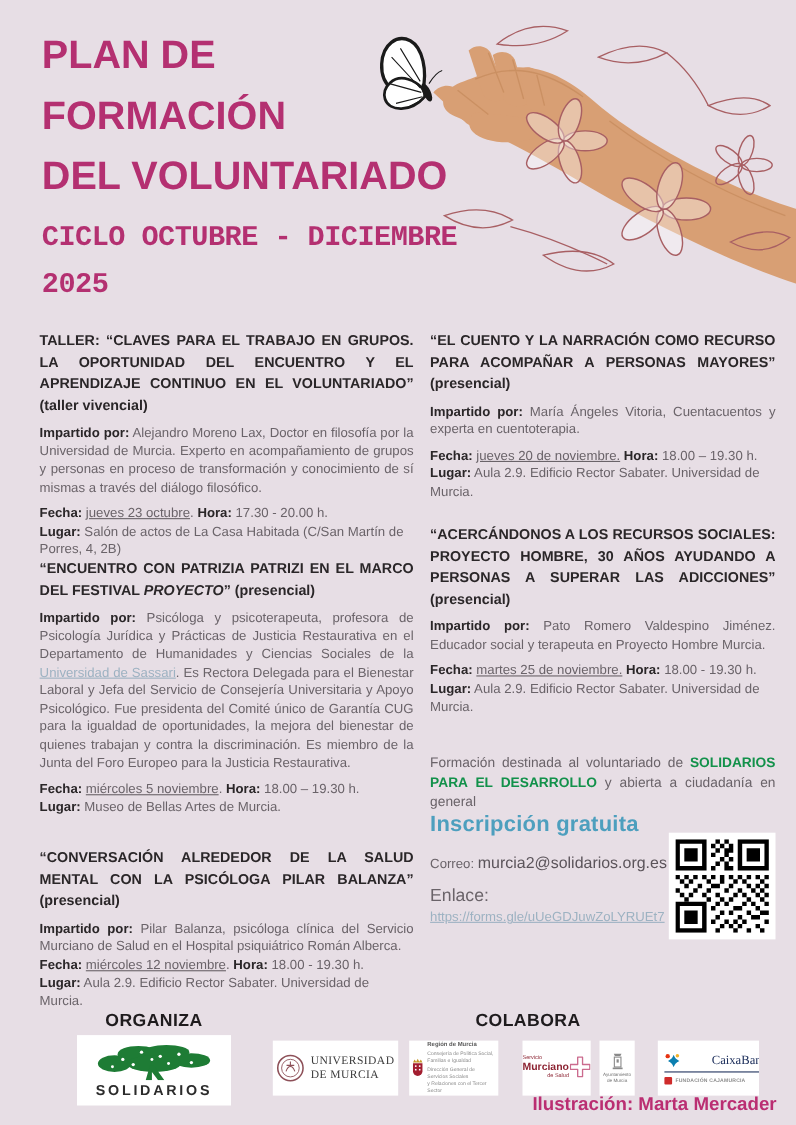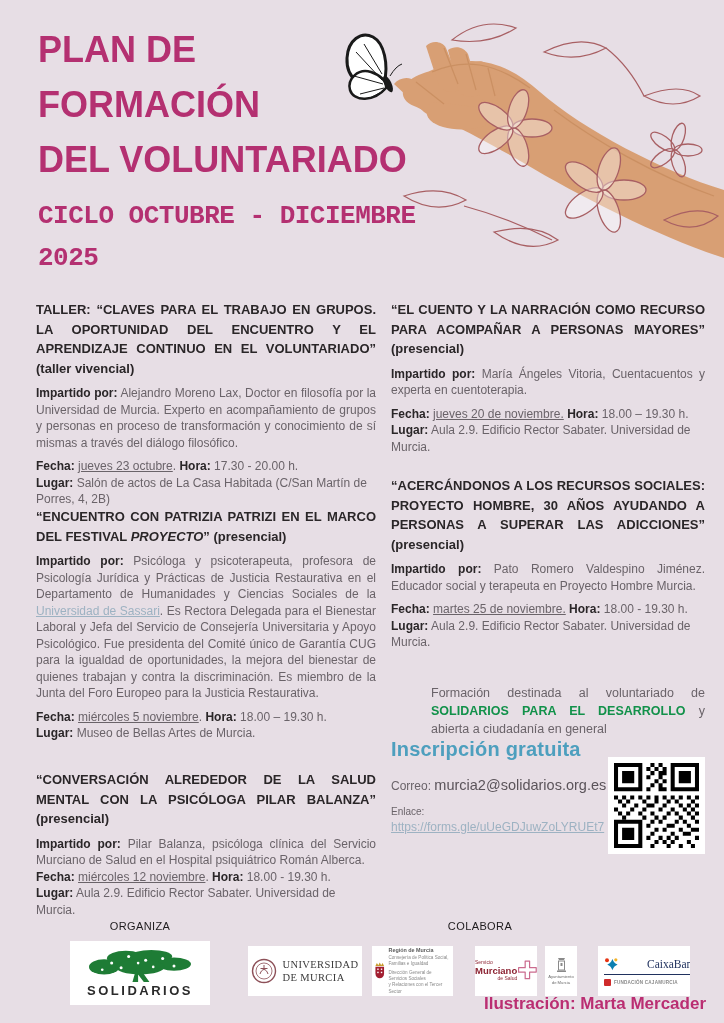--- a/index.html
+++ b/index.html
@@ -22,32 +22,32 @@
   .sec-right { left: 391px; width: 314px; }
   .sec-title { font-size: 13px; font-weight: 700; color: #2a2628; line-height: 1.5; text-align: justify; margin-bottom: 7px; }
   .sec-title i { font-style: italic; }
   .body { text-align: justify; margin-bottom: 7px; }
   .body b, .meta b { color: #2a2628; font-weight: 700; }
   .meta { text-align: left; }
   .meta u { text-decoration: underline; }
   .link { color: #9db2c2; text-decoration: underline; cursor: pointer; }
   
   .closing-block { position: absolute; left: 391px; top: 684px; width: 314px; }
-  .closing { font-size: 12.5px; line-height: 1.45; color: #6a6369; text-align: justify; margin-left: 40px; }
+  .closing { font-size: 12.5px; line-height: 1.45; color: #6a6369; text-align: justify; }
   .closing b { color: #12914a; font-weight: 700; }
   .inscripcion { font-size: 20px; font-weight: 800; color: #4d9fbe; letter-spacing: 0.2px; }
   .correo-line { margin-top: 16px; font-size: 12px; color: #6a6369; }
   .correo-val { font-size: 14.5px; color: #5b545a; }
-  .enlace-lbl { margin-top: 13px; font-size: 10px; color: #6a6369; }
+  .enlace-lbl { margin-top: 13px; font-size: 16px; color: #6a6369; }
   .enlace-url { display: inline-block; margin-top: 2px; font-size: 12px; color: #9db2c2; text-decoration: underline; cursor: pointer; }
   
   .qr { position: absolute; left: 608px; top: 757px; width: 97px; height: 97px; background: #fff; padding: 6px; z-index: 2; }
   .qr svg { width: 85px; height: 85px; display: block; }
   
-  .org-label, .colab-label { position: absolute; font-size: 11px; font-weight: 400; color: #1e1b1d; letter-spacing: 0.4px; }
+  .org-label, .colab-label { position: absolute; font-size: 16px; font-weight: 700; color: #1e1b1d; letter-spacing: 0.4px; }
   .org-label   { left: 70px;  top: 920px; width: 140px; text-align: center; }
   .colab-label { left: 420px; top: 920px; width: 120px; text-align: center; }
   .lbox { position: absolute; background: #fff; display: flex; align-items: center; justify-content: center; overflow: hidden; }
   .box-solidarios { left: 70px;  top: 941px; width: 140px; height: 64px; flex-direction: column; padding: 3px 4px; }
   .box-umu       { left: 248px; top: 946px; width: 114px; height: 50px; gap: 5px; }
   .box-region    { left: 372px; top: 946px; width: 81px;  height: 50px; gap: 3px; padding: 2px; }
   .box-sms       { left: 475px; top: 946px; width: 62px;  height: 50px; gap: 1px; }
   .box-ayto      { left: 545px; top: 946px; width: 32px;  height: 50px; flex-direction: column; gap: 1px; }
   .box-caixa     { left: 598px; top: 946px; width: 92px;  height: 50px; flex-direction: column; align-items: flex-start; padding: 5px 6px; gap: 4px; }
   .solid-word { font-size: 13px; font-weight: 800; letter-spacing: 2.5px; color: #2b2b2b; margin-top: 1px; }

